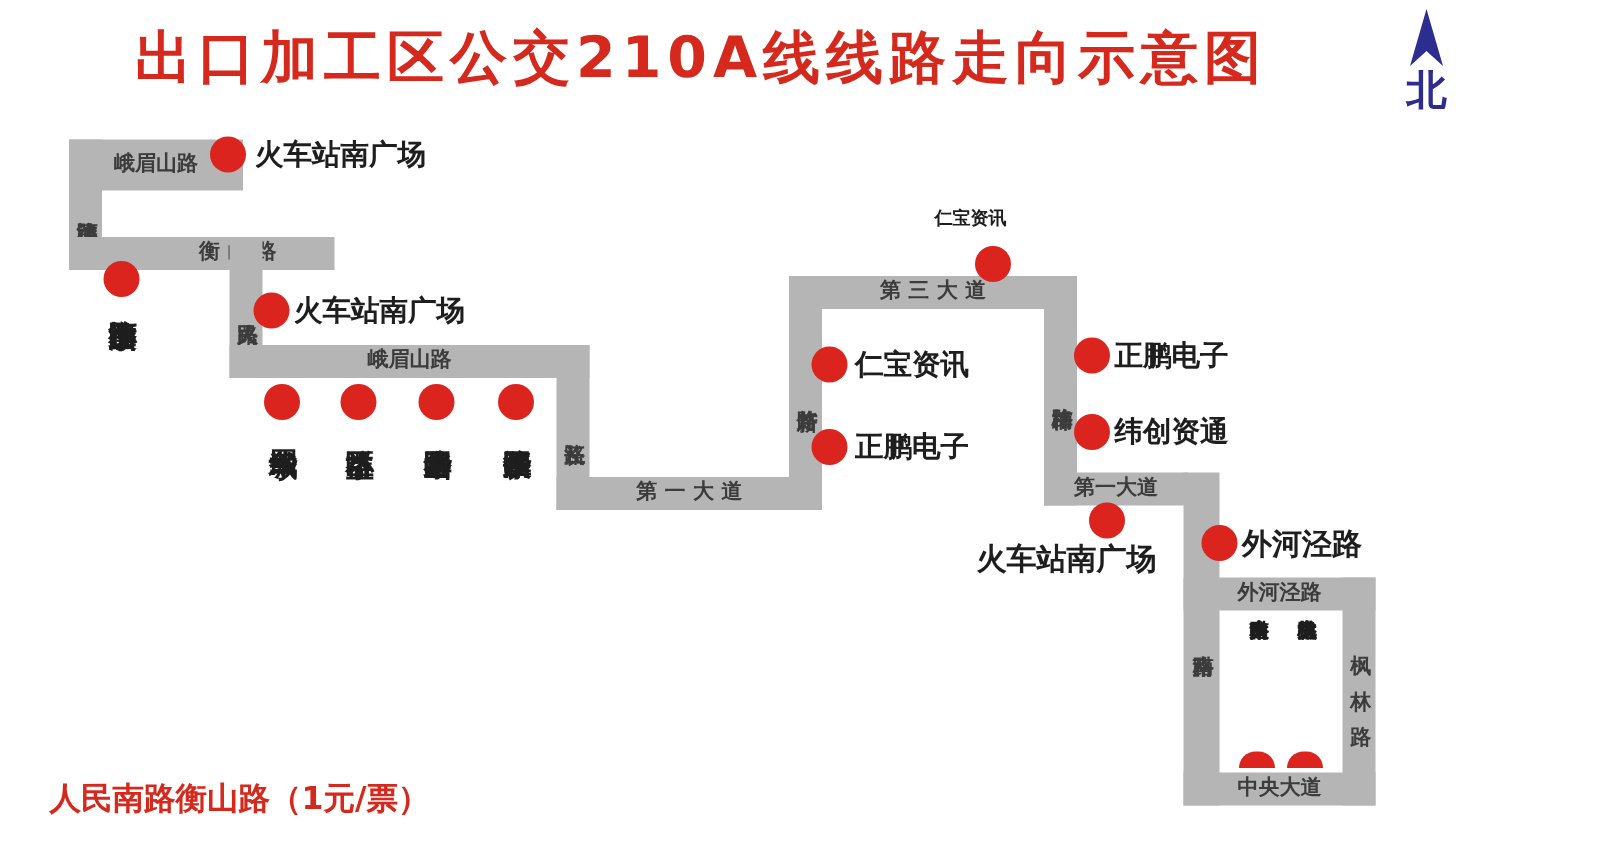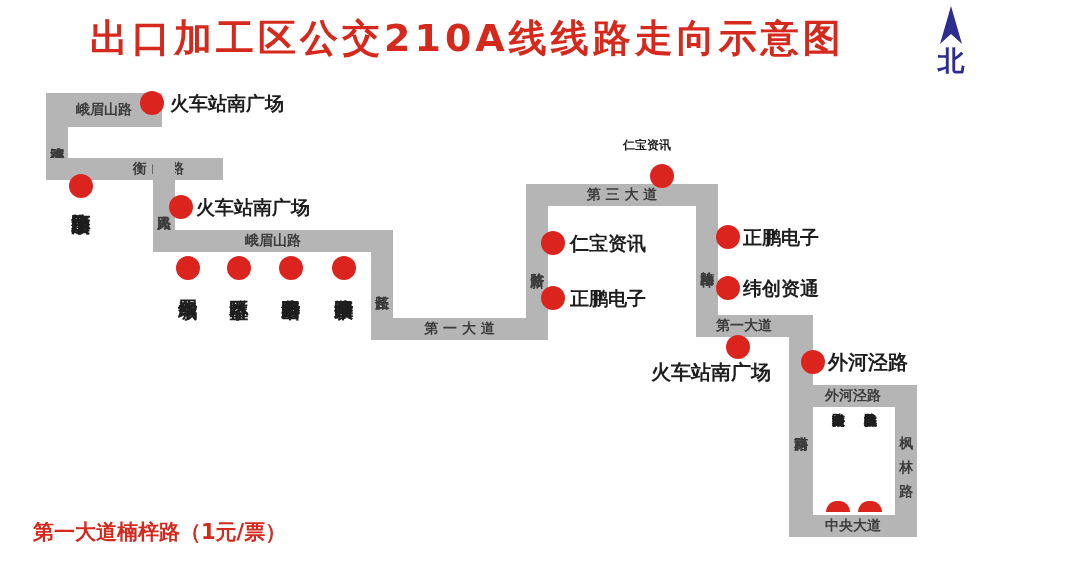--- a/index.html
+++ b/index.html
@@ -178,17 +178,17 @@
       <div class="stop-label" style="left: 651px; top: 361px; font-size: 20px;">火车站南广场</div>
       <div class="stop-dot" style="left: 801px; top: 350px;"></div>
       <div class="stop-label" style="left: 828px; top: 351px; font-size: 20px;">外河泾路</div>
       <div class="stop-dot half" style="left: 826px; top: 501px;"></div>
       <div class="stop-label v" style="left: 830px; top: 403px; font-size: 13px;">中央大道南科路</div>
       <div class="stop-dot half" style="left: 858px; top: 501px;"></div>
       <div class="stop-label v" style="left: 862px; top: 403px; font-size: 13px;">中央大道枫林路</div>
     </div>
 
   <div class="notes">
-    <div>第一大道楠梓路（1元/票）</div>
+    <div>人民南路衡山路（1元/票）</div>
     
   </div>
 
 </div>
 
 </body></html>

